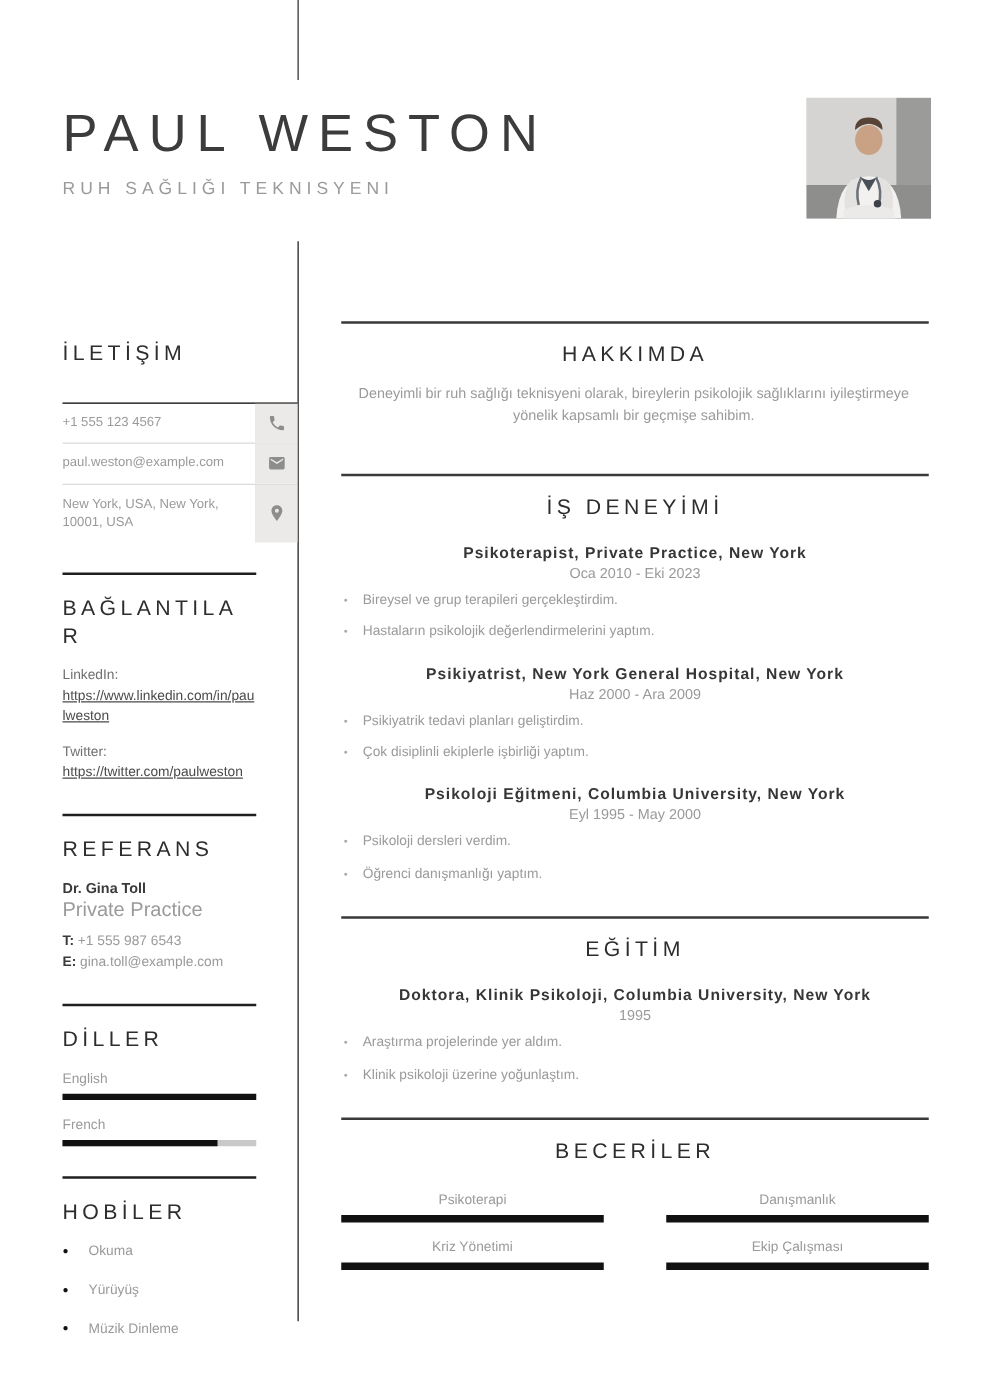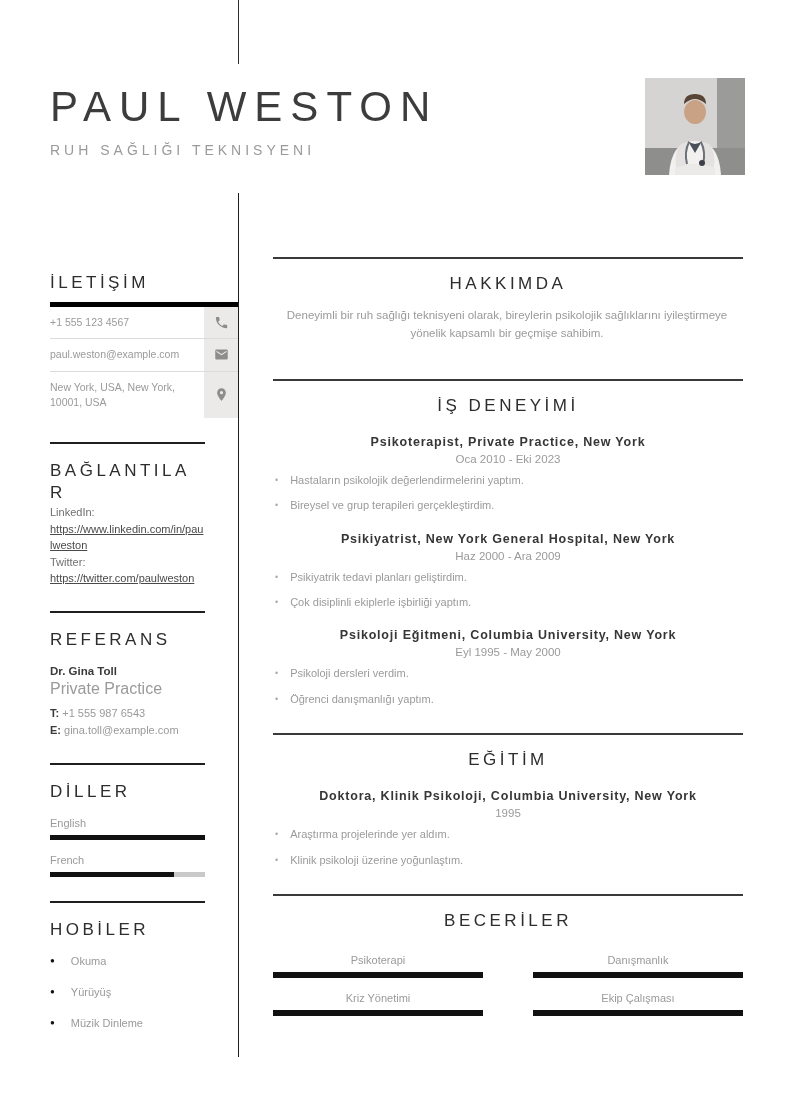--- a/index.html
+++ b/index.html
@@ -19,29 +19,29 @@
   .role { margin-top:12px; font-size:14px; letter-spacing:4px; color:#9a9a9a; font-weight:400; }
   .photo { position:absolute; left:645px; top:78px; width:100px; height:97px; overflow:hidden; }
 
   
   .rule-dark { border:none; border-top:2px solid #3a3a3a; }
   .side-rule { width:155px; border:none; border-top:2px solid #1f1f1f; }
   .sec-heading { font-size:17px; font-weight:500; letter-spacing:3.5px; color:#2d2d2d; overflow-wrap:anywhere; line-height:1.3; }
 
   
   .sidebar { position:absolute; left:50px; top:272px; width:188px; }
-  .contact-rows { margin-top:8px; border-top:5px solid #000000; }
+  .contact-rows { margin-top:28px; border-top:1px solid #000000; }
   .contact-row { display:flex; align-items:stretch; border-bottom:1px solid #dddcda; }
   .contact-row:last-child { border-bottom:none; }
   .contact-text { flex:1; padding:8px 6px 8px 0; font-size:10.5px; color:#9a9a9a; line-height:1.45; }
   .icon-cell { width:34px; background:#ebeae8; display:flex; align-items:center; justify-content:center; }
   .icon-cell svg { width:15px; height:15px; fill:#8d8d8d; }
 
   .links-block, .ref-block, .lang-block, .hobby-block { width:155px; }
-  .link-group { font-size:11px; color:#6f6f6f; line-height:1.5; }
+  .link-group { margin-top:12px; font-size:11px; color:#6f6f6f; line-height:1.5; }
   .link-label { color:#6f6f6f; }
   .link-url a, .link-url { color:#4a4a4a; text-decoration:underline; overflow-wrap:anywhere; cursor:pointer; }
 
   .ref-name { margin-top:14px; font-size:11.5px; font-weight:700; color:#3a3a3a; }
   .ref-company { font-size:16px; color:#9a9a9a; margin-top:3px; }
   .ref-line { font-size:11px; color:#9a9a9a; margin-top:8px; line-height:1.4; }
   .ref-line .lbl { color:#3a3a3a; font-weight:700; }
   .ref-line.tight { margin-top:2px; }
 
   .lang-item { margin-top:14px; }
@@ -199,22 +199,22 @@
     <div class="sec-heading">HAKKIMDA</div>
     <p class="about-text">Deneyimli bir ruh sağlığı teknisyeni olarak, bireylerin psikolojik sağlıklarını iyileştirmeye yönelik kapsamlı bir geçmişe sahibim.</p>
 
     <hr class="rule-dark" style="margin-top:36px;">
     <div class="sec-heading">İŞ DENEYİMİ</div>
 
     <div class="job">
       <div class="job-title">Psikoterapist, Private Practice, New York</div>
       <div class="job-dates">Oca 2010 - Eki 2023</div>
       <ul class="job-bullets">
+        <li>Bireysel ve grup terapileri gerçekleştirdim.</li>
         <li>Hastaların psikolojik değerlendirmelerini yaptım.</li>
-        <li>Bireysel ve grup terapileri gerçekleştirdim.</li>
       </ul>
     </div>
 
     <div class="job">
       <div class="job-title">Psikiyatrist, New York General Hospital, New York</div>
       <div class="job-dates">Haz 2000 - Ara 2009</div>
       <ul class="job-bullets">
         <li>Psikiyatrik tedavi planları geliştirdim.</li>
         <li>Çok disiplinli ekiplerle işbirliği yaptım.</li>
       </ul>

